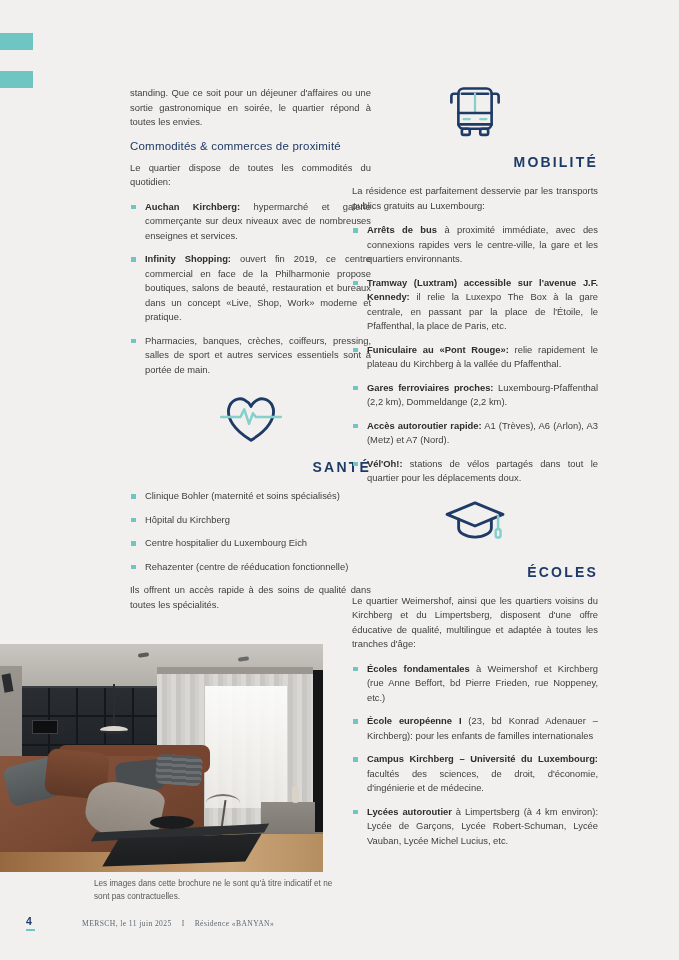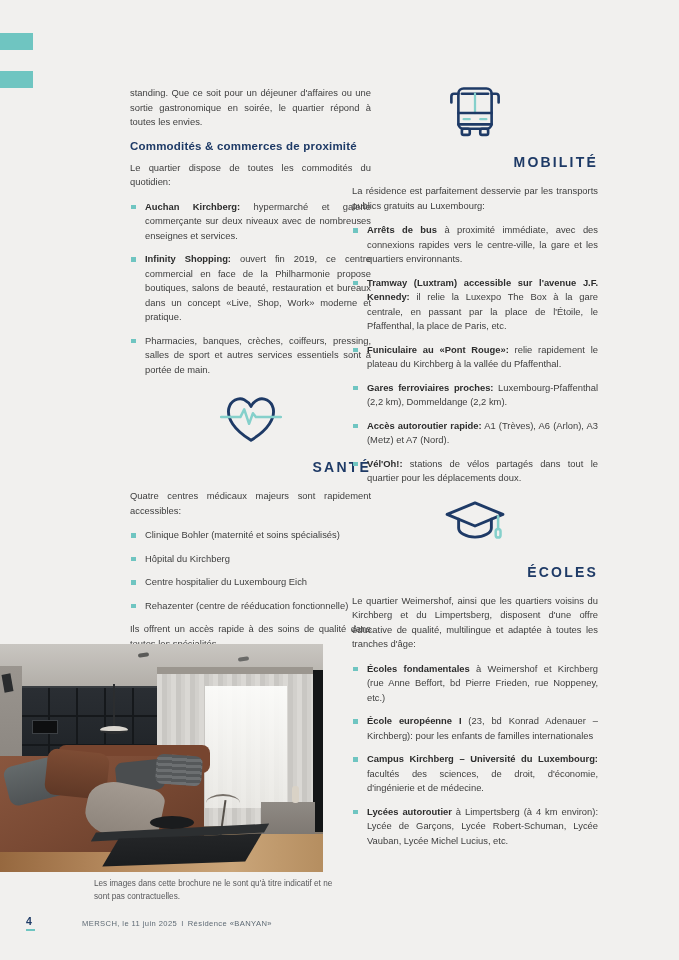--- a/index.html
+++ b/index.html
@@ -13,21 +13,21 @@
   }
   .accent-block { position: absolute; left: 0; width: 33px; height: 17px; background: #6fc5c1; }
   .accent-1 { top: 33px; }
   .accent-2 { top: 71px; }
 
   .col { position: absolute; }
   .col-left  { left: 82px;  top: 86px; width: 241px; margin-left: 48px; }
   .col-right { left: 352px; top: 84px; width: 246px; }
 
   .body-p { font-size: 9.4px; line-height: 14.5px; text-align: justify; color: #3e3e3e; margin-bottom: 10px; }
-  .subheading { font-size: 11.5px; font-weight: bold; color: #1e3a66; margin: 4px 0 9px; letter-spacing: .2px; }
+  .subheading { font-size: 11.5px; font-weight: normal; color: #1e3a66; margin: 4px 0 9px; letter-spacing: .2px; }
 
   .bullets { list-style: none; margin-bottom: 2px; }
   .bullets li { position: relative; padding-left: 15px; margin-bottom: 9px; font-size: 9.4px; line-height: 14.5px; text-align: justify; color: #3e3e3e; }
   .bullets li::before { content: ""; position: absolute; left: 1px; top: 5px; width: 4.5px; height: 4.5px; background: #6fc5c1; }
   .lead { font-weight: bold; color: #2d2d2d; }
 
   .icon-block { text-align: center; margin: 14px 0 2px; }
   .section-title { text-align: right; font-size: 14px; font-weight: bold; color: #1e3a66; letter-spacing: 2.2px; margin: 8px 0 14px; }
 
   
@@ -65,21 +65,21 @@
   .ph-table-top { left: 96px; top: 184px; width: 168px; height: 9px; background: #2c2f31; transform: skewX(-32deg) rotate(-3deg); }
   .ph-table-body { left: 112px; top: 192px; width: 140px; height: 28px; background: linear-gradient(#232527, #1b1d1f); transform: skewX(-32deg) rotate(-2deg); }
   .ph-bowl { left: 150px; top: 172px; width: 44px; height: 13px; background: #1a1c1e; border-radius: 50%; }
   .ph-sidetable { left: 206px; top: 150px; width: 34px; height: 18px; border-top: 2px solid #77716a; border-radius: 50%; }
   .ph-sidetable-leg { left: 222px; top: 156px; width: 2px; height: 36px; background: #55504a; transform: rotate(8deg); }
 
   .caption { position: absolute; left: 82px; top: 877px; width: 252px; font-size: 8.2px; line-height: 13px; color: #57575a; margin-left: 12px; }
 
   .pagenum { position: absolute; left: 26px; top: 915px; font-size: 10.5px; font-weight: bold; color: #1e3a66; }
   .pagenum::after { content: ""; display: block; width: 9px; height: 2px; background: #6fc5c1; margin-top: 2px; }
-  .footer-line { position: absolute; left: 82px; top: 919px; font-size: 7.6px; color: #5e6a74; letter-spacing: .4px; display: flex; gap: 4px; }
+  .footer-line { position: absolute; left: 82px; top: 919px; font-size: 7.6px; color: #5e6a74; letter-spacing: .4px; display: flex; gap: 10px; font-family: Liberation Serif, serif; }
 
   svg .navy { stroke: #1e3a66; fill: none; stroke-width: 3; stroke-linejoin: round; stroke-linecap: round; }
   svg .teal { stroke: #85d0cb; fill: none; stroke-width: 2.6; stroke-linejoin: round; stroke-linecap: round; }
 </style>
 </head>
 <body>
 
 <div class="accent-block accent-1"></div>
 <div class="accent-block accent-2"></div>
 
@@ -94,21 +94,20 @@
     <li><span class="lead"></span><span>Pharmacies, banques, crèches, coiffeurs, pressing, salles de sport et autres services essentiels sont à portée de main.</span></li>
   </ul>
 
   <div class="icon-block">
     <svg width="62" height="56" viewBox="0 0 64 58">
       <path class="navy" d="M32 51 C14 40 7 28 9 18 C11 10 19 6 25 9 C28 10.5 30.5 13 32 16 C33.5 13 36 10.5 39 9 C45 6 53 10 55 18 C57 28 50 40 32 51 Z"></path>
       <polyline class="teal" points="1,27 21,27 25,19 30,34 34,23 37,27 63,27"></polyline>
     </svg>
   </div>
   <h2 class="section-title">SANTÉ</h2>
-  <p class="body-p">Quatre centres médicaux majeurs sont rapidement accessibles:</p>
   <ul class="bullets">
     <li>Clinique Bohler (maternité et soins spécialisés)</li>
     <li>Hôpital du Kirchberg</li>
     <li>Centre hospitalier du Luxembourg Eich</li>
     <li>Rehazenter (centre de rééducation fonctionnelle)</li>
   </ul>
   <p class="body-p">Ils offrent un accès rapide à des soins de qualité dans toutes les spécialités.</p>
 </div>
 
 <div class="col col-right">

